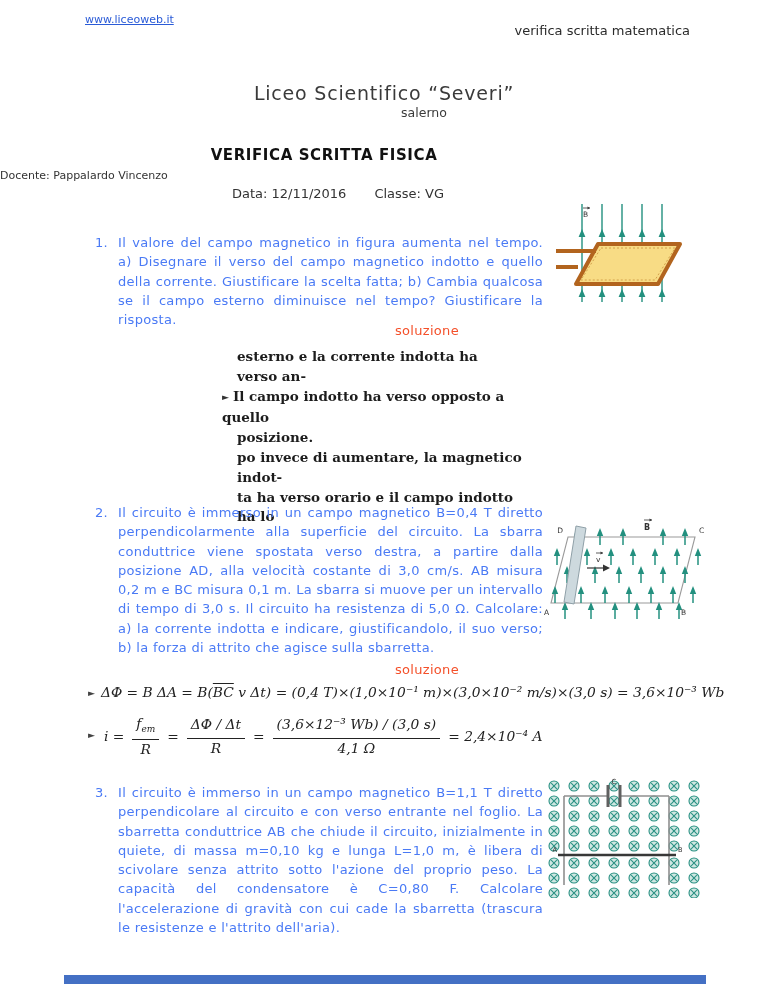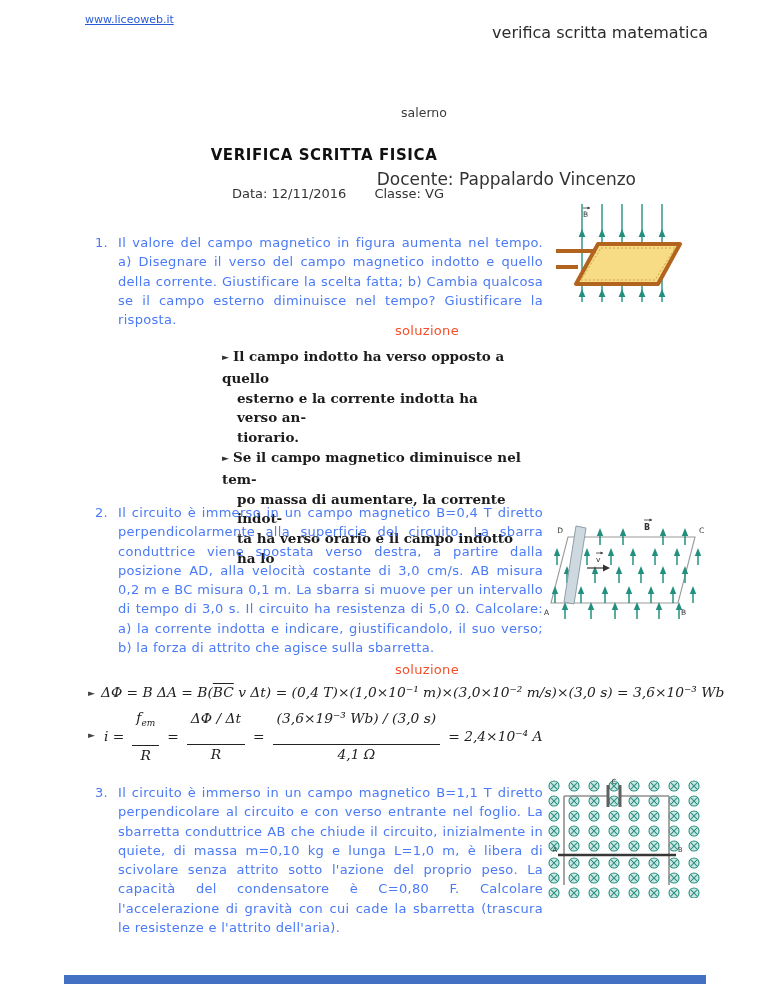--- a/index.html
+++ b/index.html
@@ -1,25 +1,25 @@
 <!DOCTYPE html>
 <html><head>
 <meta charset="utf-8">
 <style>
   html,body{margin:0;padding:0;background:#fff;}
   .page{position:relative;width:768px;height:994px;background:#ffffff;overflow:hidden;
         font-family:"DejaVu Sans",sans-serif;color:#333;}
   
   .hdr-link{position:absolute;top:13px;left:85px;font-size:11px;color:#2a5bd7;text-decoration:underline;cursor:pointer;}
-  .hdr-right{position:absolute;top:23px;right:60px;font-size:16px;color:#2b2b2b;}
+  .hdr-right{position:absolute;top:23px;right:78px;font-size:13px;color:#2b2b2b;}
   
   .school{position:absolute;top:82px;left:0;width:768px;text-align:center;font-size:19px;letter-spacing:.8px;color:#3a3a3a;}
   .city{position:absolute;top:105px;left:0;width:768px;text-align:center;font-size:12.5px;color:#3a3a3a;padding-left:40px;}
   .test-title{position:absolute;top:146px;left:0;width:648px;text-align:center;font-size:15px;font-weight:bold;letter-spacing:.6px;color:#111;}
-  .teacher{position:absolute;top:169px;left:0;width:636px;text-align:right;font-size:17px;color:#333;}
+  .teacher{position:absolute;top:169px;left:0;width:636px;text-align:left;font-size:11px;color:#333;}
   .dateclass{position:absolute;top:186px;left:0;width:676px;text-align:center;font-size:13px;color:#333;}
   .dateclass .gap{display:inline-block;width:28px;}
   
   .question{position:absolute;left:95px;width:448px;display:flex;color:#4a7af5;
             font-size:13px;line-height:19.3px;letter-spacing:.3px;}
   .q-num{width:23px;flex:0 0 23px;}
   .q-text{flex:1;text-align:justify;}
   #q1{top:233px;} #q2{top:503px;} #q3{top:783px;}
   
   .sol-label{position:absolute;left:0;width:768px;text-align:center;font-size:13px;letter-spacing:.3px;color:#f4502a;padding-left:43px;}
@@ -31,40 +31,41 @@
   .sol-line.first{padding-left:0;}
   .sol1 .bullet{font-size:9px;color:#333;padding-right:4px;position:relative;top:-1px;}
   
   .formula-line{position:absolute;left:88px;width:625px;font-family:"DejaVu Serif",serif;
                 font-style:italic;font-size:13.8px;color:#222;white-space:nowrap;}
   #formula1{top:684px;}
   #formula2{top:712px;height:48px;display:flex;align-items:center;}
   .formula-line .bullet{font-style:normal;font-size:9px;color:#444;padding-right:6px;position:relative;top:-1px;}
   .ovl{text-decoration:overline;margin-top:32px;}
   .frac{display:inline-flex;flex-direction:column;text-align:center;vertical-align:middle;margin:0 5px;}
-  .frac .num{display:block;border-bottom:1.3px solid #222;padding:0 4px 18px 4px;}
+  .frac .num{display:block;border-bottom:1.3px solid #222;padding:0 4px 6px 4px;}
   .frac .den{display:block;padding-top:1px;}
   sub.sm{font-size:9px;}
   .eqpart{margin:0 3px;}
   
   .fig{position:absolute;}
   #fig1{left:556px;top:196px;}
   #fig2{left:543px;top:505px;}
   #fig3{left:546px;top:778px;}
   
   .footer-bar{position:absolute;left:64px;top:975px;width:642px;height:9px;background:#4470c4;}
 </style>
 </head>
 <body>
 
 <div class="page">
 
   <a class="hdr-link">www.liceoweb.it</a>
   <div class="hdr-right">verifica scritta matematica</div>
 
+  <div class="school">Liceo Scientifico “Severi”</div>
   <div class="city">salerno</div>
   <div class="test-title">VERIFICA SCRITTA FISICA</div>
   <div class="teacher">Docente: Pappalardo Vincenzo</div>
   <div class="dateclass">
     <span>Data: 12/11/2016</span><span class="gap"></span><span>Classe: VG</span>
   </div>
 
   <div class="question" id="q1">
     <span class="q-num">1.</span>
     <div class="q-text">Il valore del campo magnetico in figura aumenta nel tempo. a) Disegnare il verso del campo magnetico indotto e quello della corrente. Giustificare la scelta fatta; b) Cambia qualcosa se il campo esterno diminuisce nel tempo? Giustificare la risposta.</div>
@@ -100,25 +101,24 @@
       <g>
         <line x1="27" y1="12" x2="34" y2="12" stroke="#333" stroke-width="0.8"></line>
         <path d="M34,12 L31.5,10.5 L31.5,13.5 Z" fill="#333"></path>
         <text x="27" y="21" font-size="7.5" fill="#333">B</text>
       </g>
     </svg>
   </div>
 
   <div class="sol-label" id="sol-label-1">soluzione</div>
   <div class="sol1">
+    <span class="sol-line">esterno e la corrente indotta ha verso an-</span>
     <span class="sol-line first"><span class="bullet">►</span><span>Il campo indotto ha verso opposto a quello</span></span>
-    <span class="sol-line">esterno e la corrente indotta ha verso an-</span>
-    <span class="sol-line">tiorario.</span>
-    <span class="sol-line first"><span class="bullet">►</span><span>Se il campo magnetico diminuisce nel tem-</span></span>
-    <span class="sol-line">po massa di aumentare, la corrente indot-</span>
+    <span class="sol-line">posizione.</span>
+    <span class="sol-line">po invece di aumentare, la magnetico indot-</span>
     <span class="sol-line">ta ha verso orario e il campo indotto ha lo</span>
   </div>
 
   <div class="question" id="q2">
     <span class="q-num">2.</span>
     <div class="q-text">Il circuito è immerso in un campo magnetico B=0,4 T diretto perpendicolarmente alla superficie del circuito. La sbarra conduttrice viene spostata verso destra, a partire dalla posizione AD, alla velocità costante di 3,0 cm/s. AB misura 0,2 m e BC misura 0,1 m. La sbarra si muove per un intervallo di tempo di 3,0 s. Il circuito ha resistenza di 5,0 Ω. Calcolare: a) la corrente indotta e indicare, giustificandolo, il suo verso; b) la forza di attrito che agisce sulla sbarretta.</div>
   </div>
 
   <div class="fig" id="fig2">
     <svg width="168" height="122" viewBox="0 0 168 122">
@@ -195,21 +195,21 @@
       <span class="num"><span>f</span><sub class="sm">em</sub></span>
       <span class="den">R</span>
     </span>
     <span class="eqpart">=</span>
     <span class="frac">
       <span class="num">ΔΦ / Δt</span>
       <span class="den">R</span>
     </span>
     <span class="eqpart">=</span>
     <span class="frac">
-      <span class="num">(3,6×19⁻³ Wb) / (3,0 s)</span>
+      <span class="num">(3,6×12⁻³ Wb) / (3,0 s)</span>
       <span class="den">4,1 Ω</span>
     </span>
     <span class="eqpart">= 2,4×10⁻⁴ A</span>
   </div>
 
   <div class="question" id="q3">
     <span class="q-num">3.</span>
     <div class="q-text">Il circuito è immerso in un campo magnetico B=1,1 T diretto perpendicolare al circuito e con verso entrante nel foglio. La sbarretta conduttrice AB che chiude il circuito, inizialmente in quiete, di massa m=0,10 kg e lunga L=1,0 m, è libera di scivolare senza attrito sotto l'azione del proprio peso. La capacità del condensatore è C=0,80 F. Calcolare l'accelerazione di gravità con cui cade la sbarretta (trascura le resistenze e l'attrito dell'aria).</div>
   </div>
 

